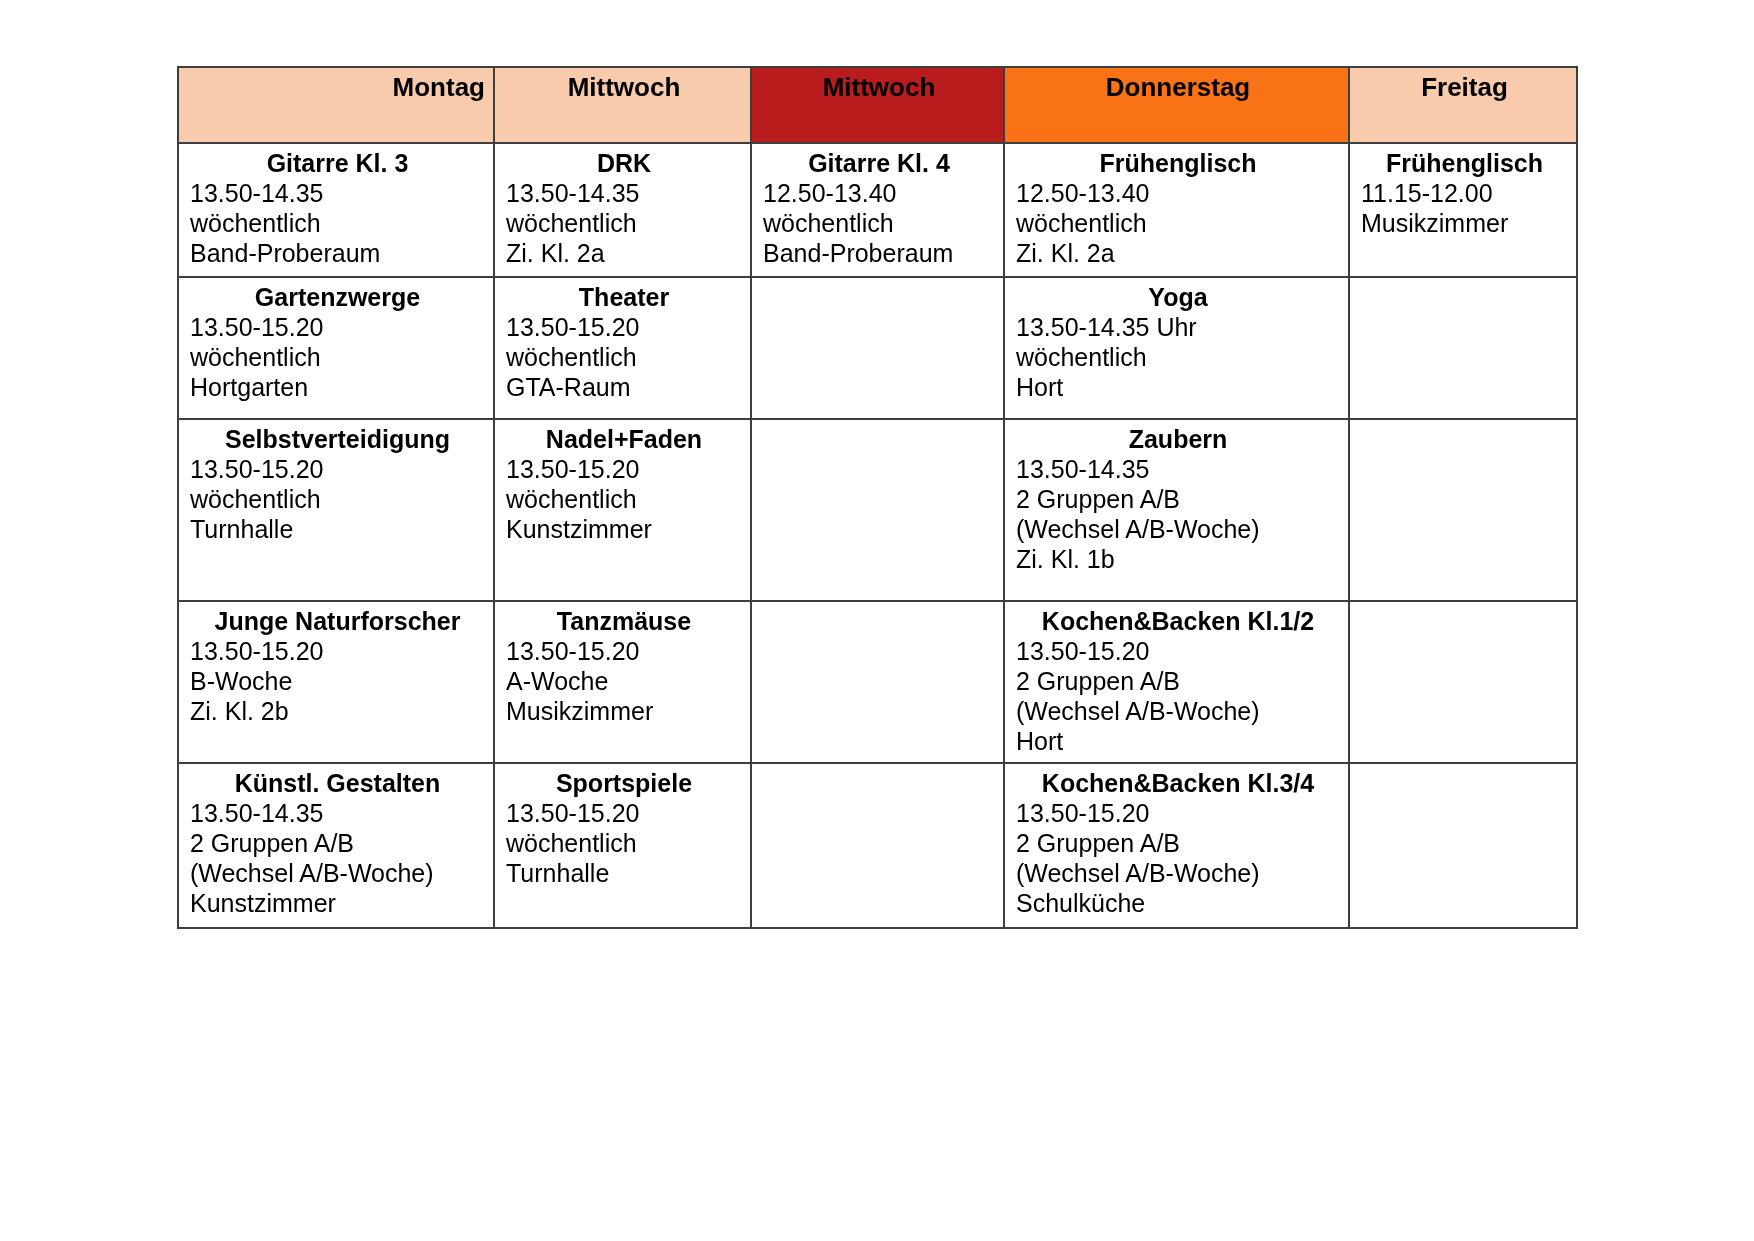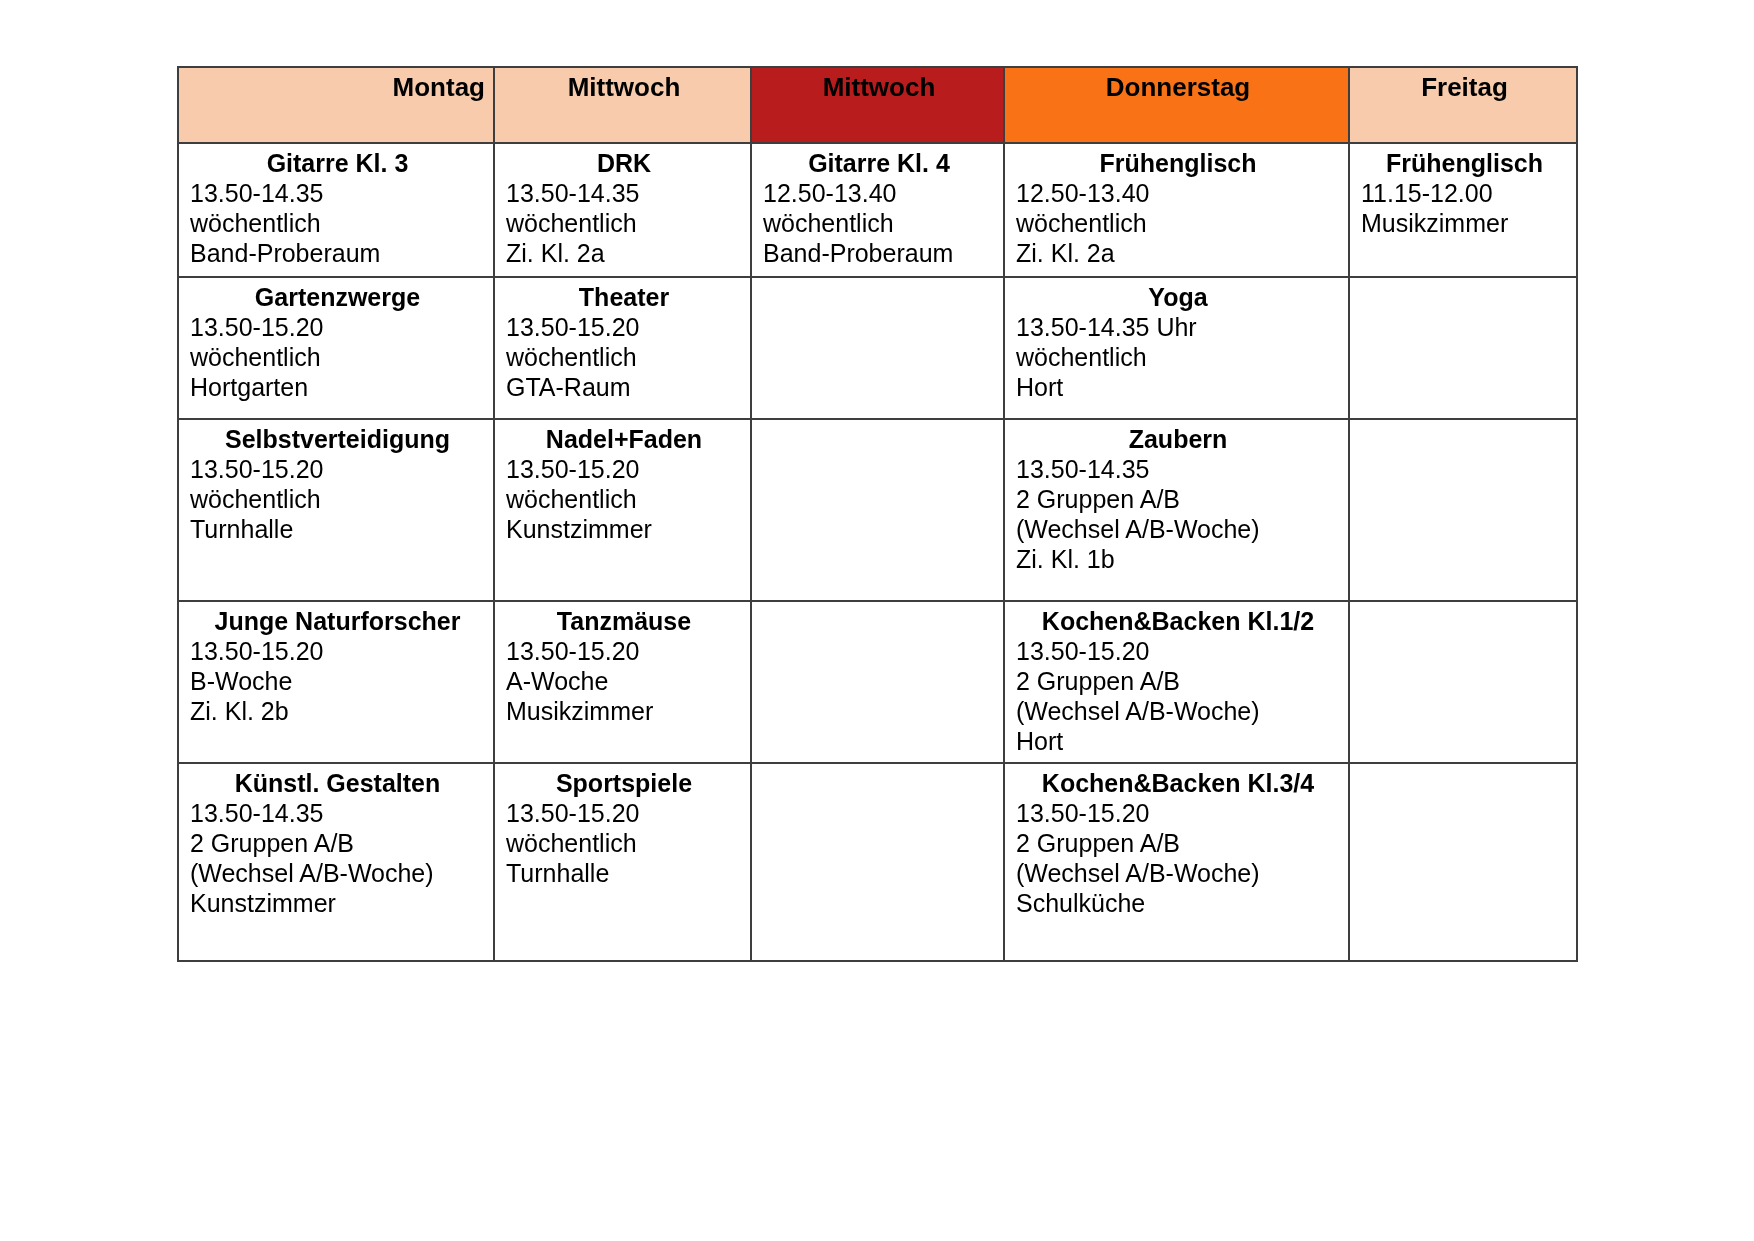--- a/index.html
+++ b/index.html
@@ -57,21 +57,21 @@
   col.c-mo { width: 316px; }
   col.c-di { width: 257px; }
   col.c-mi { width: 253px; }
   col.c-do { width: 345px; }
   col.c-fr { width: 228px; }
   
   tr.row-0 td { height: 134px; }
   tr.row-1 td { height: 142px; }
   tr.row-2 td { height: 182px; }
   tr.row-3 td { height: 154px; }
-  tr.row-4 td { height: 198px; }
+  tr.row-4 td { height: 165px; }
   .activity {
     font-weight: bold;
     text-align: center;
   }
 </style>
 </head>
 <body>
 
 <div class="doc">
 

